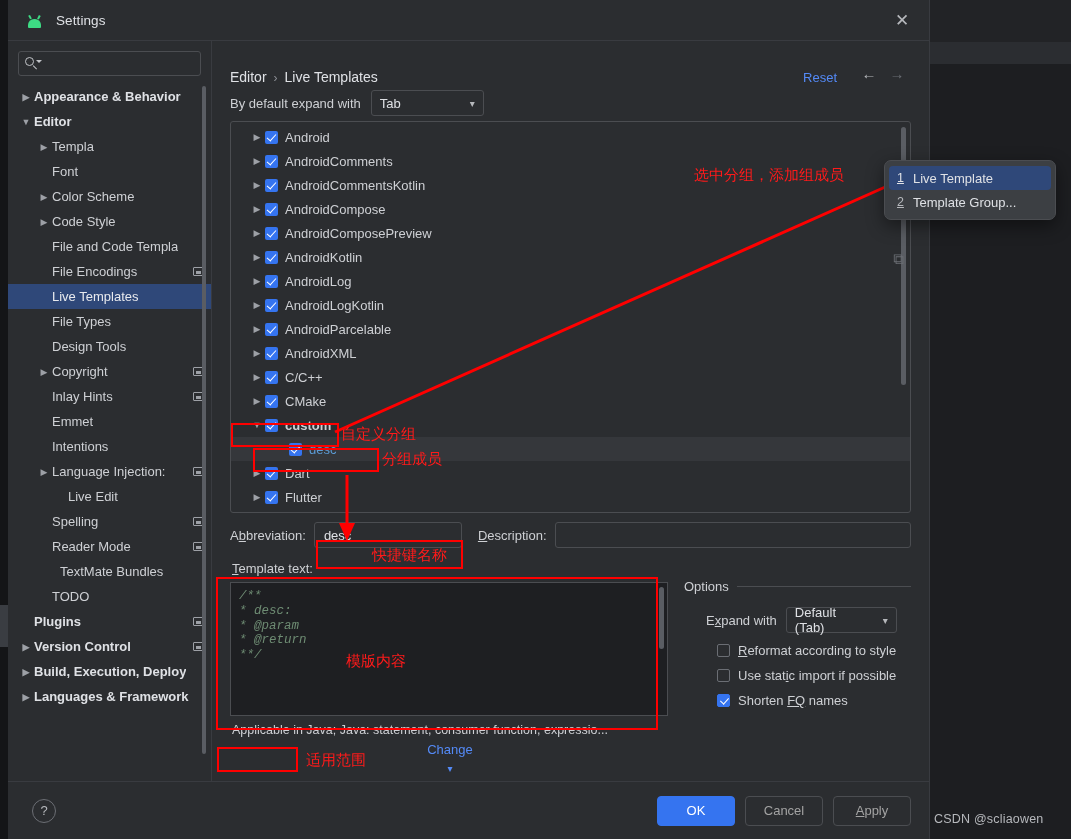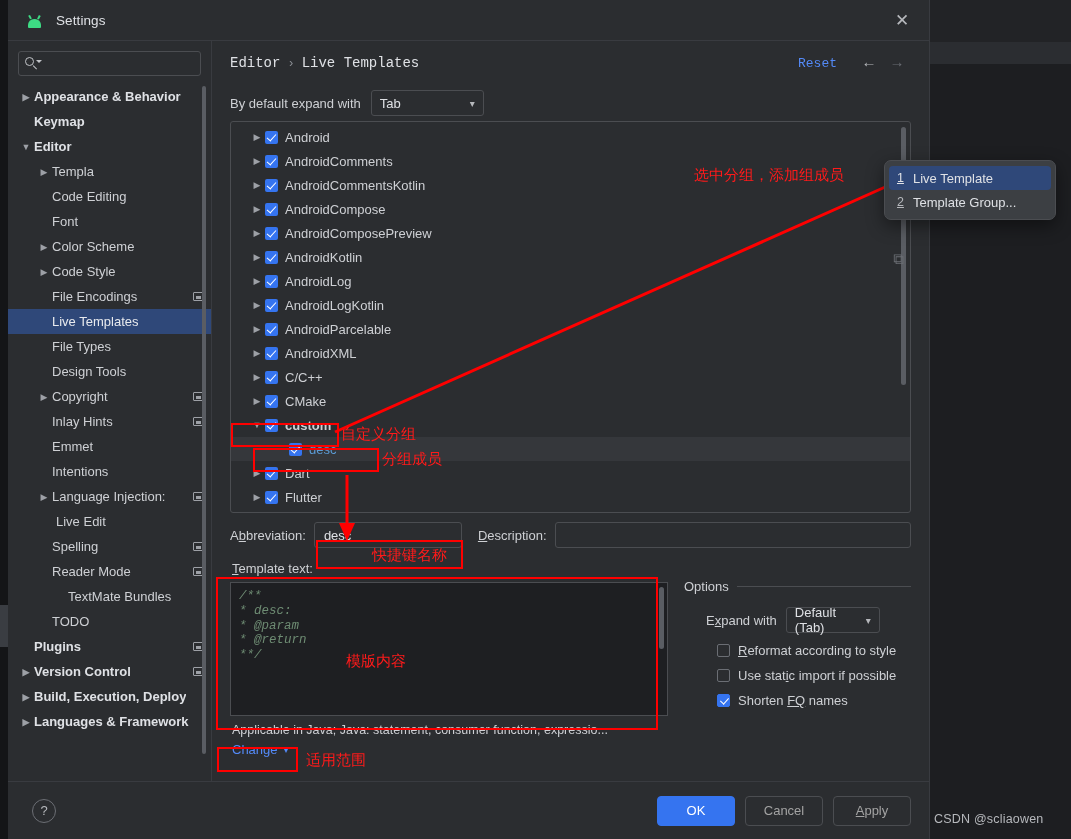--- a/index.html
+++ b/index.html
@@ -112,21 +112,21 @@
   #tree-scroll-thumb {
     position: absolute; right: 5px; top: 2px; width: 4px; height: 668px;
     background: #5a5d63; border-radius: 2px;
   }
 
   
   #right-col {
     flex: 1 1 auto; min-width: 0; display: flex; flex-direction: column;
     border-left: 1px solid #393b40; padding: 0 18px 0 18px; position: relative;
   }
-  #breadcrumb-row { height: 44px; flex: 0 0 44px; display: flex; align-items: center; font-family: Liberation Mono, monospace; }
+  #breadcrumb-row { height: 44px; flex: 0 0 44px; display: flex; align-items: flex-end; }
   #breadcrumb { font-size: 14px; color: #dfe1e5; }
   #breadcrumb .sep { color: #8b8e94; margin: 0 7px; font-size: 12px; }
   #reset-link { margin-left: auto; font-size: 13px; color: #548af7; cursor: pointer; }
   .navarrow {
     width: 28px; height: 24px; display: flex; align-items: center; justify-content: center;
     font-size: 15px; cursor: pointer;
   }
   #nav-back { color: #b6b8bc; margin-left: 18px; }
   #nav-fwd  { color: #6a6d73; }
 
@@ -225,39 +225,39 @@
   }
   #tpl-editor-thumb {
     position: absolute; right: 3px; top: 4px; width: 5px; height: 62px;
     background: #5a5d63; border-radius: 3px;
   }
   #applicable {
     font-size: 12.5px; color: #ced0d4; padding: 7px 0 5px 2px; white-space: nowrap; overflow: hidden;
   }
   #change-btn {
     display: inline-flex; align-items: center; gap: 6px;
-    font-size: 13px; color: #548af7; cursor: pointer; margin-left: 2px;
+    font-size: 13px; color: #548af7; cursor: pointer; margin-left: 2px; flex-direction: column;
   }
   #change-btn .chev { font-size: 10px; }
 
   #options-col { flex: 1 1 auto; min-width: 0; padding-left: 16px; display: flex; flex-direction: column; }
   #edit-vars-btn {
     margin-top: 6px; height: 27px; border: 1px solid #4b4d51; border-radius: 3px;
     display: flex; align-items: center; justify-content: center;
     font-size: 13px; color: #6e7177; cursor: default;
   }
   #options-legend {
     margin-top: 22px; display: flex; align-items: center; gap: 8px;
     font-size: 13px; color: #ced0d4;
   }
   #options-legend .rule { flex: 1 1 auto; height: 1px; background: #4b4d51; }
   #expandwith2-row { margin-top: 13px; display: flex; align-items: center; padding-left: 22px; }
   #expandwith2-label { font-size: 13px; color: #ced0d4; margin-right: 9px; }
   #expandwith2-label u { text-decoration: underline; }
-  #expand-opt-combo { width: 94px; }
+  #expand-opt-combo { width: 111px; }
   .opt-check { display: flex; align-items: center; margin-top: 10px; padding-left: 33px; }
   .opt-check .box {
     width: 13px; height: 13px; flex: 0 0 13px; margin-right: 8px; border-radius: 2px;
     border: 1px solid #6b6e74; background: #2b2d30; position: relative;
   }
   .opt-check.on .box { background: #3574f0; border-color: #3574f0; }
   .opt-check.on .box:after {
     content: ""; position: absolute; left: 4px; top: 1px; width: 4px; height: 7px;
     border: solid #fff; border-width: 0 1.7px 1.7px 0; transform: rotate(42deg);
   }
@@ -344,49 +344,45 @@
           <input id="search-input" value="" placeholder="" style="">
         </div>
       </div>
       <div id="tree">
         <div id="tree-rows">
             <div class="tree-row bold" style="padding-left: 10px;">
               <span class="arrow">▶</span>
               <span class="label">Appearance &amp; Behavior</span>
             </div>
             <div class="tree-row bold" style="padding-left: 10px;">
-              <span class="arrow none">▶</span>
-              <span class="label">Keymap</span>
-            </div>
-            <div class="tree-row bold" style="padding-left: 10px;">
               <span class="arrow">▼</span>
               <span class="label">Editor</span>
             </div>
             <div class="tree-row" style="padding-left: 28px;">
               <span class="arrow">▶</span>
               <span class="label">Templa</span>
             </div>
             <div class="tree-row" style="padding-left: 28px;">
               <span class="arrow none">▶</span>
-              <span class="label">Code Editing</span>
-            </div>
-            <div class="tree-row" style="padding-left: 28px;">
-              <span class="arrow none">▶</span>
               <span class="label">Font</span>
             </div>
             <div class="tree-row" style="padding-left: 28px;">
               <span class="arrow">▶</span>
               <span class="label">Color Scheme</span>
             </div>
             <div class="tree-row" style="padding-left: 28px;">
               <span class="arrow">▶</span>
               <span class="label">Code Style</span>
             </div>
             <div class="tree-row" style="padding-left: 28px;">
               <span class="arrow none">▶</span>
+              <span class="label">File and Code Templa</span>
+            </div>
+            <div class="tree-row" style="padding-left: 28px;">
+              <span class="arrow none">▶</span>
               <span class="label">File Encodings</span>
               <span class="badge"></span>
             </div>
             <div class="tree-row selected" style="padding-left: 28px;">
               <span class="arrow none">▶</span>
               <span class="label">Live Templates</span>
             </div>
             <div class="tree-row" style="padding-left: 28px;">
               <span class="arrow none">▶</span>
               <span class="label">File Types</span>
@@ -411,35 +407,35 @@
             </div>
             <div class="tree-row" style="padding-left: 28px;">
               <span class="arrow none">▶</span>
               <span class="label">Intentions</span>
             </div>
             <div class="tree-row" style="padding-left: 28px;">
               <span class="arrow">▶</span>
               <span class="label">Language Injection:</span>
               <span class="badge"></span>
             </div>
-            <div class="tree-row" style="padding-left: 32px;">
+            <div class="tree-row" style="padding-left: 44px;">
               <span class="arrow none">▶</span>
               <span class="label">Live Edit</span>
             </div>
             <div class="tree-row" style="padding-left: 28px;">
               <span class="arrow none">▶</span>
               <span class="label">Spelling</span>
               <span class="badge"></span>
             </div>
             <div class="tree-row" style="padding-left: 28px;">
               <span class="arrow none">▶</span>
               <span class="label">Reader Mode</span>
               <span class="badge"></span>
             </div>
-            <div class="tree-row" style="padding-left: 36px; margin-left: 8px;">
+            <div class="tree-row" style="padding-left: 36px;">
               <span class="arrow none">▶</span>
               <span class="label">TextMate Bundles</span>
             </div>
             <div class="tree-row" style="padding-left: 28px;">
               <span class="arrow none">▶</span>
               <span class="label">TODO</span>
             </div>
             <div class="tree-row bold" style="padding-left: 10px; align-items: center;">
               <span class="arrow none">▶</span>
               <span class="label">Plugins</span>

